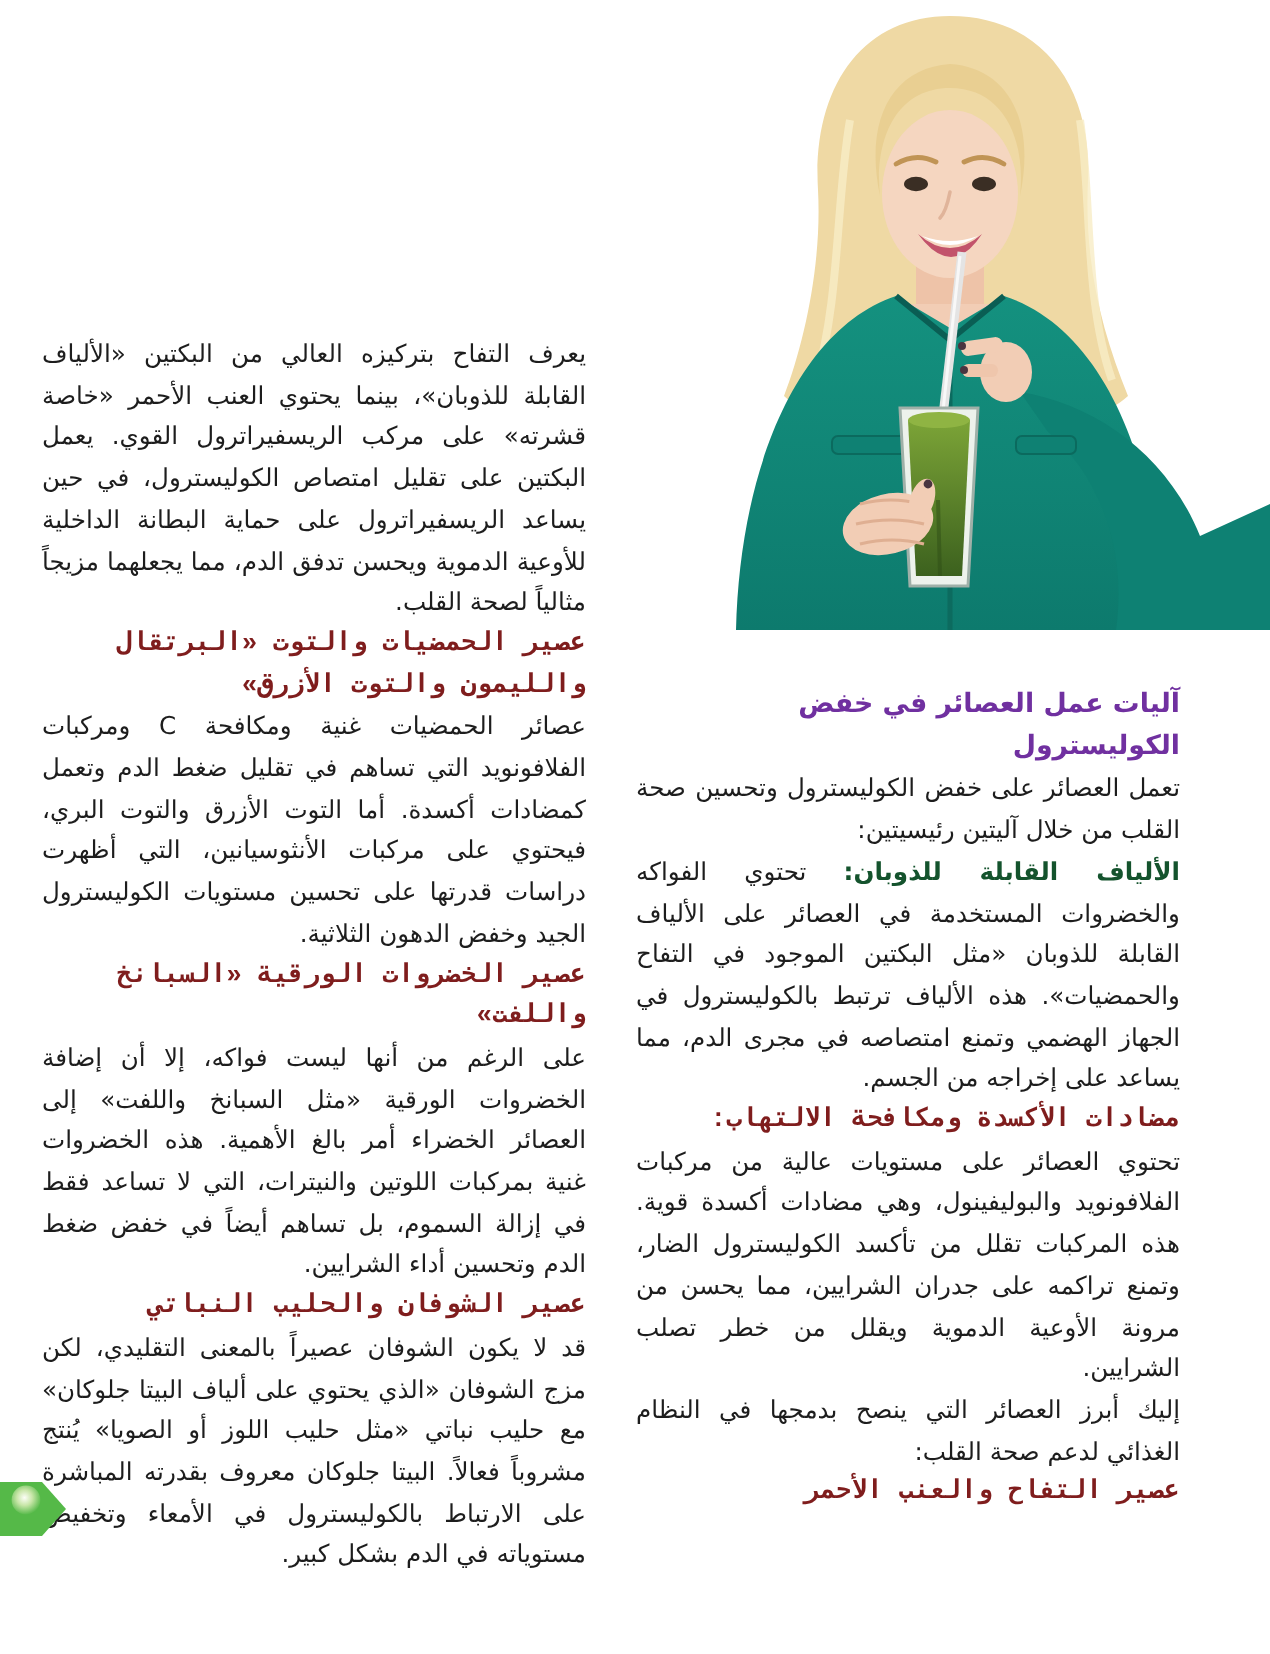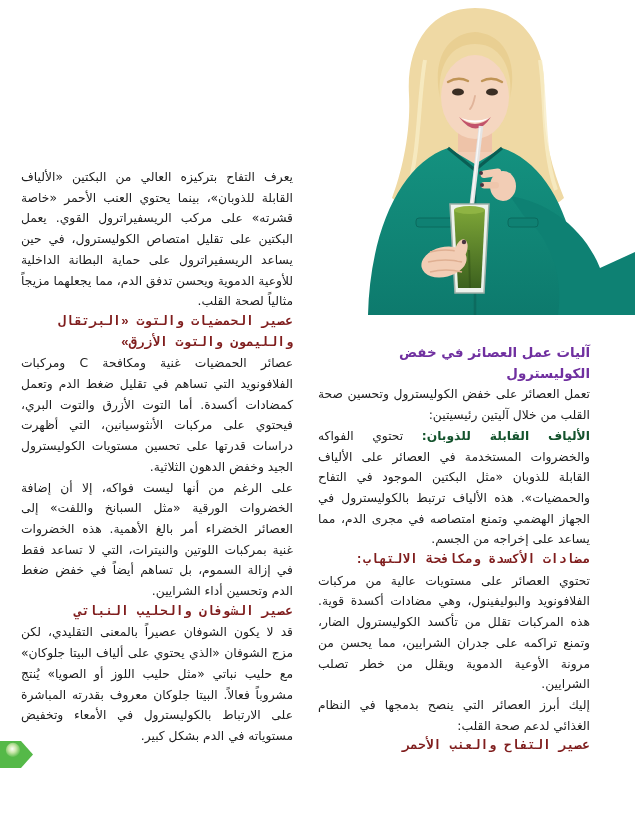--- a/index.html
+++ b/index.html
@@ -120,20 +120,21 @@
     <p class="h-green">مضادات الأكسدة ومكافحة الالتهاب:</p>
     <p>تحتوي العصائر على مستويات عالية من مركبات الفلافونويد والبوليفينول، وهي مضادات أكسدة قوية. هذه المركبات تقلل من تأكسد الكوليسترول الضار، وتمنع تراكمه على جدران الشرايين، مما يحسن من مرونة الأوعية الدموية ويقلل من خطر تصلب الشرايين.</p>
     <p>إليك أبرز العصائر التي ينصح بدمجها في النظام الغذائي لدعم صحة القلب:</p>
     <p class="h-green">عصير التفاح والعنب الأحمر</p>
   </section>
 
   <section class="col col-left">
     <p>يعرف التفاح بتركيزه العالي من البكتين «الألياف القابلة للذوبان»، بينما يحتوي العنب الأحمر «خاصة قشرته» على مركب الريسفيراترول القوي. يعمل البكتين على تقليل امتصاص الكوليسترول، في حين يساعد الريسفيراترول على حماية البطانة الداخلية للأوعية الدموية ويحسن تدفق الدم، مما يجعلهما مزيجاً مثالياً لصحة القلب.</p>
     <p class="h-green">عصير الحمضيات والتوت «البرتقال والليمون والتوت الأزرق»</p>
     <p>عصائر الحمضيات غنية ومكافحة C ومركبات الفلافونويد التي تساهم في تقليل ضغط الدم وتعمل كمضادات أكسدة. أما التوت الأزرق والتوت البري، فيحتوي على مركبات الأنثوسيانين، التي أظهرت دراسات قدرتها على تحسين مستويات الكوليسترول الجيد وخفض الدهون الثلاثية.</p>
+    <p class="h-green">عصير الخضروات الورقية «السبانخ واللفت»</p>
     <p>على الرغم من أنها ليست فواكه، إلا أن إضافة الخضروات الورقية «مثل السبانخ واللفت» إلى العصائر الخضراء أمر بالغ الأهمية. هذه الخضروات غنية بمركبات اللوتين والنيترات، التي لا تساعد فقط في إزالة السموم، بل تساهم أيضاً في خفض ضغط الدم وتحسين أداء الشرايين.</p>
     <p class="h-green">عصير الشوفان والحليب النباتي</p>
     <p>قد لا يكون الشوفان عصيراً بالمعنى التقليدي، لكن مزج الشوفان «الذي يحتوي على ألياف البيتا جلوكان» مع حليب نباتي «مثل حليب اللوز أو الصويا» يُنتج مشروباً فعالاً. البيتا جلوكان معروف بقدرته المباشرة على الارتباط بالكوليسترول في الأمعاء وتخفيض مستوياته في الدم بشكل كبير.</p>
   </section>
 
   <svg class="corner-marker" viewBox="0 0 34 28" xmlns="http://www.w3.org/2000/svg">
     <defs>
       <radialGradient id="sphereGrad" cx="0.45" cy="0.42" r="0.6">
         <stop offset="0" stop-color="#FDFEF8"></stop>
         <stop offset="0.45" stop-color="#C8E6A8"></stop>

